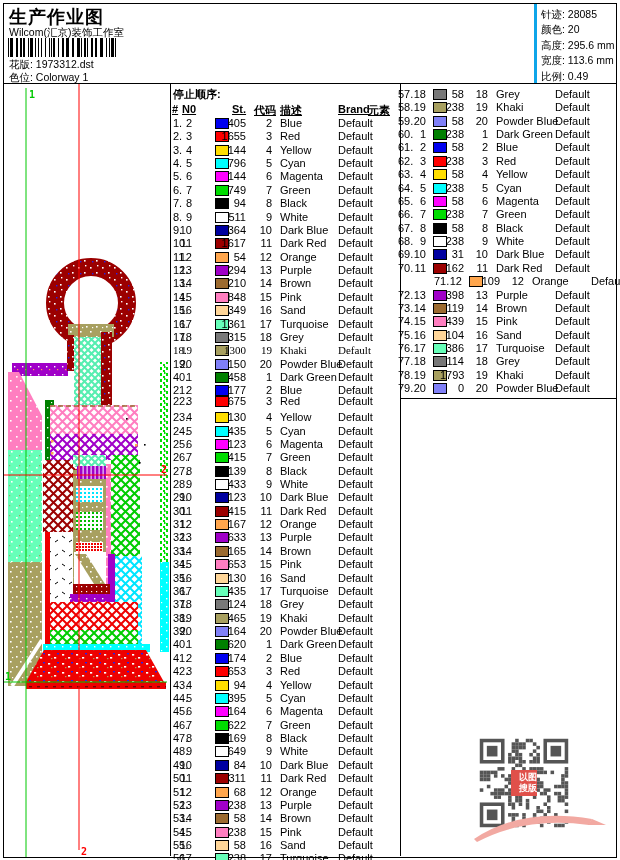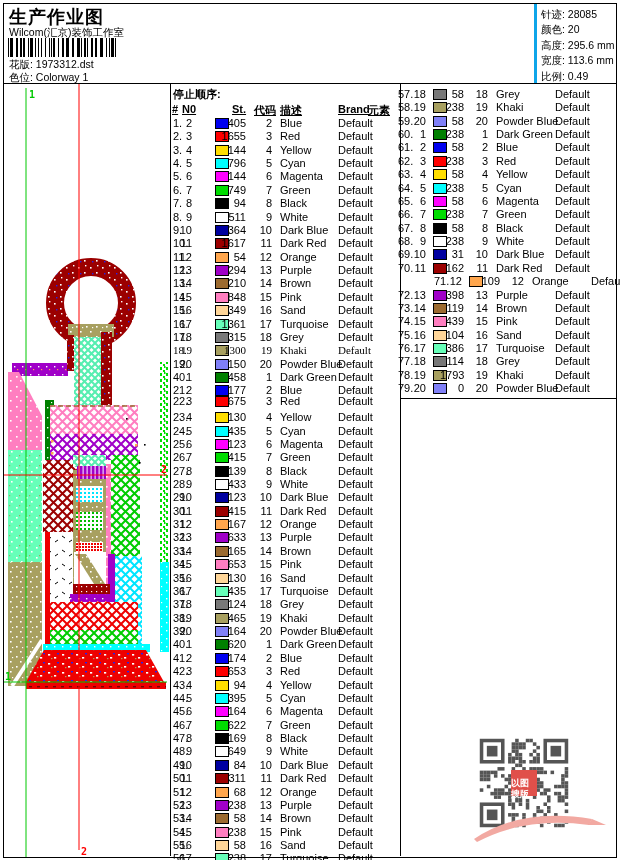--- a/index.html
+++ b/index.html
@@ -33,21 +33,21 @@
   #right-table .seq{left:2px;}
   #right-table .n0{left:10px;width:20px;}
   #right-table .sw{left:37px;}
   #right-table .st{left:44px;width:24px;}
   #right-table .code{left:72px;width:20px;}
   #right-table .desc{left:100px;}
   #right-table .brand{left:159px;}
   #design-preview{left:4px;top:84px;}
   #qr-wrap{left:478px;top:737px;width:92px;height:92px;background:#fff;}
   #qr-stamp{position:absolute;left:33px;top:33px;width:26px;height:26px;background:#E0504A;color:#fff;
-    font-size:9px;line-height:11px;text-align:left;font-weight:bold;padding-top:8px;box-sizing:border-box;}
+    font-size:9px;line-height:11px;text-align:right;font-weight:bold;padding-top:2px;box-sizing:border-box;}
   #watermark{left:452px;top:795px;width:166px;height:62px;}
   #watermark-text{position:absolute;left:24px;top:26px;font-size:25px;font-weight:bold;color:#E8645C;white-space:nowrap;}
   #swoosh{position:absolute;left:0;top:0;}
 </style>
 </head>
 <body>
 
 <div class="abs" id="page-border"></div>
 <div class="abs" id="header-rule"></div>
 <div class="abs" id="divider-preview"></div>

